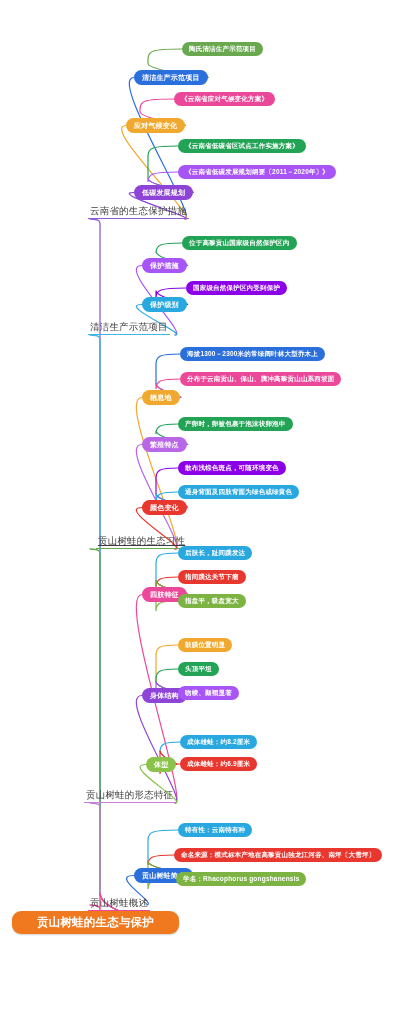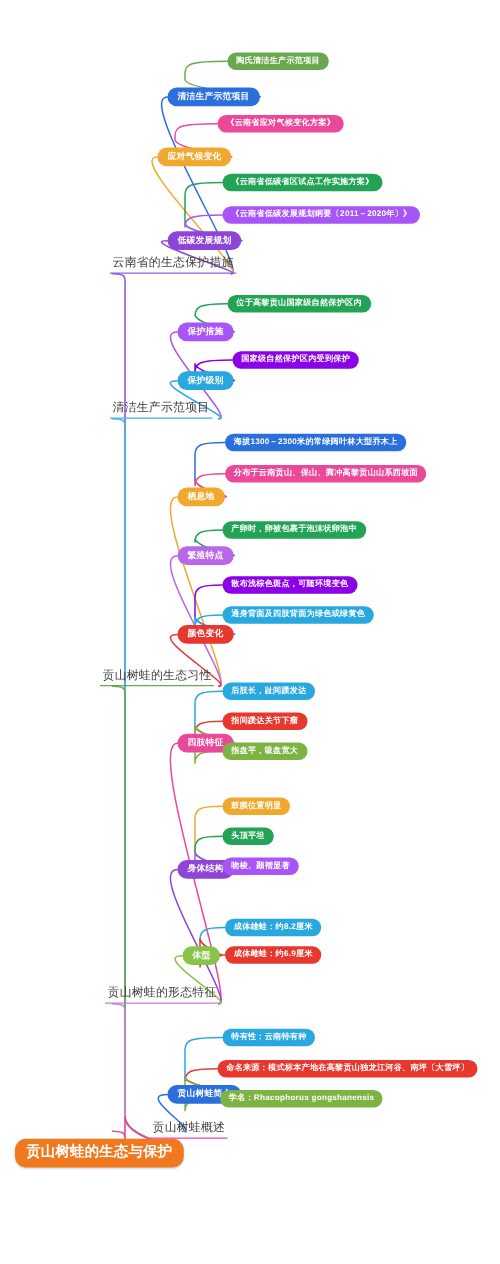--- a/index.html
+++ b/index.html
@@ -31,21 +31,21 @@
     font-weight: bold;
     letter-spacing: 0.2px;
     line-height: 1;
     text-align: right;
   }
   
   .node.root {
     background: #f0781e;
     border-radius: 9px;
     font-size: 11.5px;
-    padding: 0 9px;
+    padding: 0 25px;
     height: 23px;
     box-shadow: 0 1px 2px rgba(0,0,0,0.18);
   }
   
   .node.topic {
     color: #3d3d3d;
     font-weight: normal;
     font-size: 9.5px;
     background: transparent;
     padding: 0 2px 2px 2px;
@@ -120,40 +120,40 @@
       <div class="node pill" style="left: 126px; top: 118px; background: rgb(240, 169, 46);">应对气候变化</div>
       <div class="node leaf" style="left: 174px; top: 92px; background: rgb(236, 72, 153);">《云南省应对气候变化方案》</div>
       <div class="node pill" style="left: 134px; top: 185px; background: rgb(142, 68, 214);">低碳发展规划</div>
       <div class="node leaf" style="left: 178px; top: 139px; background: rgb(34, 163, 85);">《云南省低碳省区试点工作实施方案》</div>
       <div class="node leaf" style="left: 178px; top: 165px; background: rgb(168, 85, 247);">《云南省低碳发展规划纲要〔2011－2020年〕》</div>
       <div class="node topic" style="left: 88px; top: 321px; border-bottom-color: rgb(63, 182, 232);">清洁生产示范项目</div>
       <div class="node pill" style="left: 142px; top: 258px; background: rgb(168, 85, 247);">保护措施</div>
       <div class="node leaf" style="left: 182px; top: 236px; background: rgb(34, 163, 85);">位于高黎贡山国家级自然保护区内</div>
       <div class="node pill" style="left: 142px; top: 297px; background: rgb(41, 168, 224);">保护级别</div>
       <div class="node leaf" style="left: 186px; top: 281px; background: rgb(140, 0, 232);">国家级自然保护区内受到保护</div>
-      <div class="node topic" style="left: 80px; top: 535px; border-bottom-color: rgb(106, 168, 79);">贡山树蛙的生态习性</div>
+      <div class="node topic" style="left: 96px; top: 535px; border-bottom-color: rgb(106, 168, 79); text-decoration: underline;">贡山树蛙的生态习性</div>
       <div class="node pill" style="left: 142px; top: 390px; background: rgb(240, 169, 46);">栖息地</div>
       <div class="node leaf" style="left: 180px; top: 347px; background: rgb(43, 111, 221);">海拔1300－2300米的常绿阔叶林大型乔木上</div>
       <div class="node leaf" style="left: 180px; top: 372px; background: rgb(236, 72, 153);">分布于云南贡山、保山、腾冲高黎贡山山系西坡面</div>
       <div class="node pill" style="left: 142px; top: 437px; background: rgb(185, 103, 232);">繁殖特点</div>
       <div class="node leaf" style="left: 178px; top: 417px; background: rgb(34, 163, 85);">产卵时，卵被包裹于泡沫状卵泡中</div>
       <div class="node pill" style="left: 142px; top: 500px; background: rgb(232, 55, 46);">颜色变化</div>
       <div class="node leaf" style="left: 178px; top: 461px; background: rgb(140, 0, 232);">散布浅棕色斑点，可随环境变色</div>
       <div class="node leaf" style="left: 178px; top: 485px; background: rgb(41, 168, 224);">通身背面及四肢背面为绿色或绿黄色</div>
       <div class="node topic" style="left: 84px; top: 789px; border-bottom-color: rgb(199, 127, 214);">贡山树蛙的形态特征</div>
       <div class="node pill" style="left: 142px; top: 587px; background: rgb(236, 72, 153);">四肢特征</div>
       <div class="node leaf" style="left: 178px; top: 546px; background: rgb(41, 168, 224);">后肢长，趾间蹼发达</div>
       <div class="node leaf" style="left: 178px; top: 570px; background: rgb(232, 55, 46);">指间蹼达关节下瘤</div>
       <div class="node leaf" style="left: 178px; top: 594px; background: rgb(124, 179, 66);">指盘平，吸盘宽大</div>
       <div class="node pill" style="left: 142px; top: 688px; background: rgb(142, 68, 214);">身体结构</div>
       <div class="node leaf" style="left: 178px; top: 638px; background: rgb(240, 169, 46);">鼓膜位置明显</div>
       <div class="node leaf" style="left: 178px; top: 662px; background: rgb(34, 163, 85);">头顶平坦</div>
       <div class="node leaf" style="left: 178px; top: 686px; background: rgb(168, 85, 247);">吻棱、颞褶显著</div>
       <div class="node pill" style="left: 146px; top: 757px; background: rgb(139, 195, 74);">体型</div>
       <div class="node leaf" style="left: 180px; top: 735px; background: rgb(41, 168, 224);">成体雄蛙：约8.2厘米</div>
       <div class="node leaf" style="left: 180px; top: 757px; background: rgb(232, 55, 46);">成体雌蛙：约6.9厘米</div>
-      <div class="node topic" style="left: 88px; top: 897px; border-bottom-color: rgb(236, 72, 153); margin-left: 32px;">贡山树蛙概述</div>
+      <div class="node topic" style="left: 88px; top: 897px; border-bottom-color: rgb(236, 72, 153);">贡山树蛙概述</div>
       <div class="node pill" style="left: 134px; top: 868px; background: rgb(43, 111, 221);">贡山树蛙简介</div>
       <div class="node leaf" style="left: 178px; top: 823px; background: rgb(41, 168, 224);">特有性：云南特有种</div>
       <div class="node leaf" style="left: 174px; top: 848px; background: rgb(232, 55, 46);">命名来源：模式标本产地在高黎贡山独龙江河谷、南坪〔大雪坪〕</div>
       <div class="node leaf" style="left: 176px; top: 872px; background: rgb(124, 179, 66);">学名：Rhacophorus gongshanensis</div>
     </div>
 </div>
 
 </body></html>

